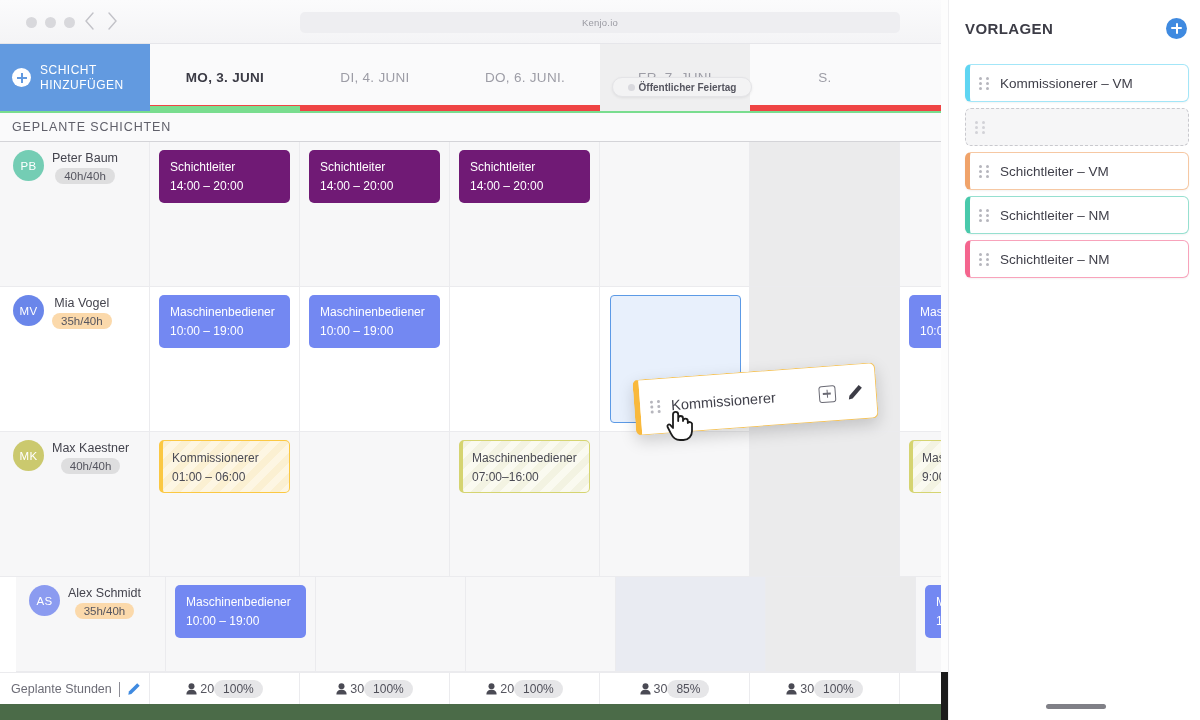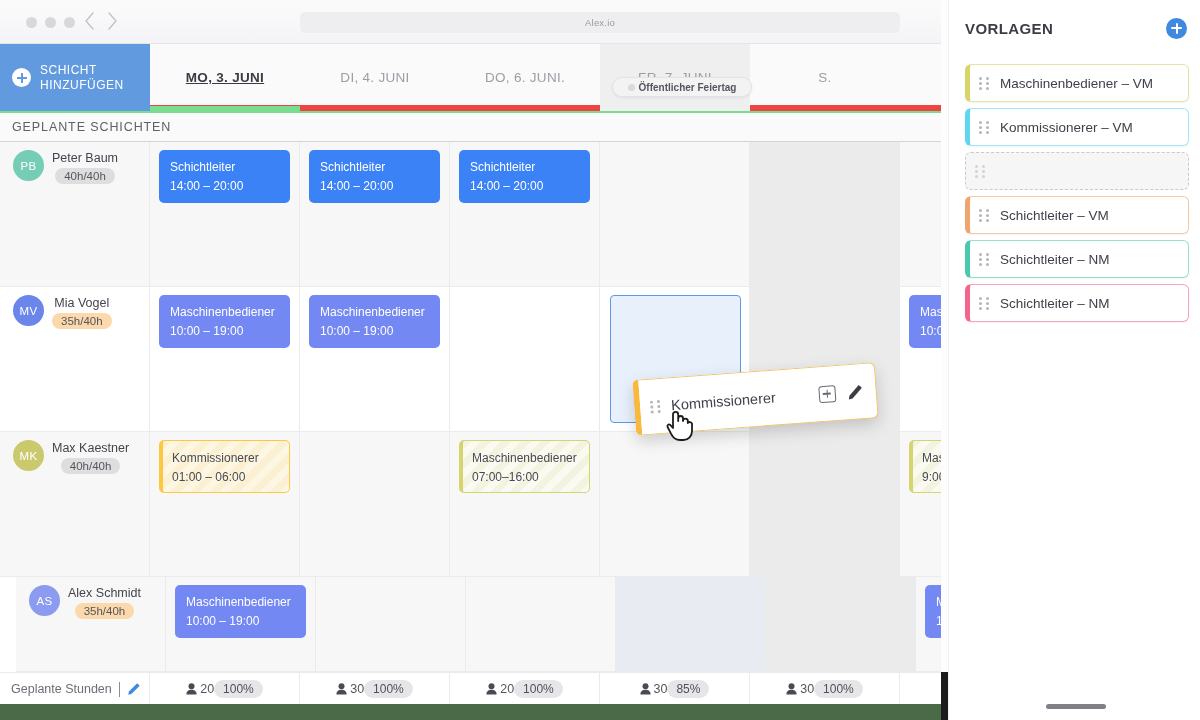--- a/index.html
+++ b/index.html
@@ -50,21 +50,21 @@
   .addshift .plusc::after { left: 8.5px; top: 4.5px; width: 2px; height: 10px; }
   .addshift .albl { font-size: 12px; line-height: 15px; letter-spacing: .5px; }
 
   .daycols { position: absolute; left: 150px; top: 0; height: 67px; display: flex; }
   .daycol {
     width: 150px; height: 67px; position: relative;
     display: flex; align-items: center; justify-content: center;
     font-size: 13.5px; letter-spacing: .3px; color: #9d9da6;
     cursor: pointer;
   }
-  .daycol.active { color: #3b3b45; font-weight: bold; text-decoration: underline; }
+  .daycol.active { color: #3b3b45; font-weight: bold; }
   .daycol.active::after {
     content: ""; position: absolute; left: 0; bottom: 0; width: 150px; height: 5px;
     background: #79dd8f;
   }
   .daycol.holiday { background: #efeff0; }
   .holitip {
     position: absolute; left: 12px; top: 33px; width: 140px; height: 20px;
     background: #f3f3f4; border: 1px solid #e4e4e7; border-radius: 10px;
     display: flex; align-items: center; justify-content: center; gap: 4px;
     font-size: 10px; font-weight: bold; color: #55555f; letter-spacing: 0;
@@ -115,21 +115,21 @@
   .daycell.tintblue { background: #e9ebf2; }
 
   
   .card {
     position: absolute; left: 9px; top: 8px; width: 131px; height: 53px;
     border-radius: 5px; padding: 8px 0 0 11px;
     font-size: 12px; line-height: 19px; overflow: hidden; cursor: pointer;
   }
   .card .ttl { display: block; white-space: nowrap; }
   .card .tm  { display: block; white-space: nowrap; }
-  .card.teal  { background: #3b82f6; color: #ffffff; }
+  .card.teal  { background: #701a75; color: #ffffff; }
   .card.blue  { background: #7388f2; color: #ffffff; }
   .card.open-yellow {
     background:
       repeating-linear-gradient(-45deg, #fdf6e3 0 7px, #fbf0d2 7px 14px);
     border: 1px solid #fbc843; border-left: 4px solid #fbc843; color: #4a4a54;
     padding-left: 9px;
   }
   .card.open-olive {
     background:
       repeating-linear-gradient(-45deg, #fafaf0 0 7px, #f3f3e2 7px 14px);
@@ -246,21 +246,21 @@
             <path d="M9 1 L2 9 L9 17" stroke="#c2c2c8" stroke-width="1.4" fill="none" stroke-linecap="round"></path>
           </svg>
       </span>
       <span>
         <svg width="11" height="18" viewBox="0 0 11 18">
             <path d="M2 1 L9 9 L2 17" stroke="#c2c2c8" stroke-width="1.4" fill="none" stroke-linecap="round"></path>
           </svg>
       </span>
     </div>
     <div class="addr">
-      <span>Alex.io</span>
+      <span>Kenjo.io</span>
     </div>
   </div>
 
   <div class="dayheader">
     <div class="addshift">
       <span class="plusc"></span>
       <span>
         <span class="albl" style="display:block">SCHICHT</span>
         <span class="albl" style="display:block">HINZUFÜGEN</span>
       </span>
@@ -509,31 +509,20 @@
   <div class="greenbar"></div>
   <div class="vscroll-thin"></div>
   <div class="vscroll"></div>
 
   <div class="panel">
     <div class="panel-hdr">
       <span class="panel-title">VORLAGEN</span>
       <span class="addbtn"></span>
     </div>
     <div class="tmplist" id="tmplist">
-        <div class="tmpitem" style="border-width: 1px 1px 1px 5px; border-style: solid; border-color: rgb(230, 227, 165) rgb(230, 227, 165) rgb(230, 227, 165) rgb(216, 212, 106); border-image: initial;">
-          <span class="dots6">
-            <i></i>
-            <i></i>
-            <i></i>
-            <i></i>
-            <i></i>
-            <i></i>
-          </span>
-          <span class="tlbl">Maschinenbediener  – VM</span>
-        </div>
         <div class="tmpitem" style="border-width: 1px 1px 1px 5px; border-style: solid; border-color: rgb(163, 230, 248) rgb(163, 230, 248) rgb(163, 230, 248) rgb(95, 213, 242); border-image: initial;">
           <span class="dots6">
             <i></i>
             <i></i>
             <i></i>
             <i></i>
             <i></i>
             <i></i>
           </span>
           <span class="tlbl">Kommissionerer – VM</span>

